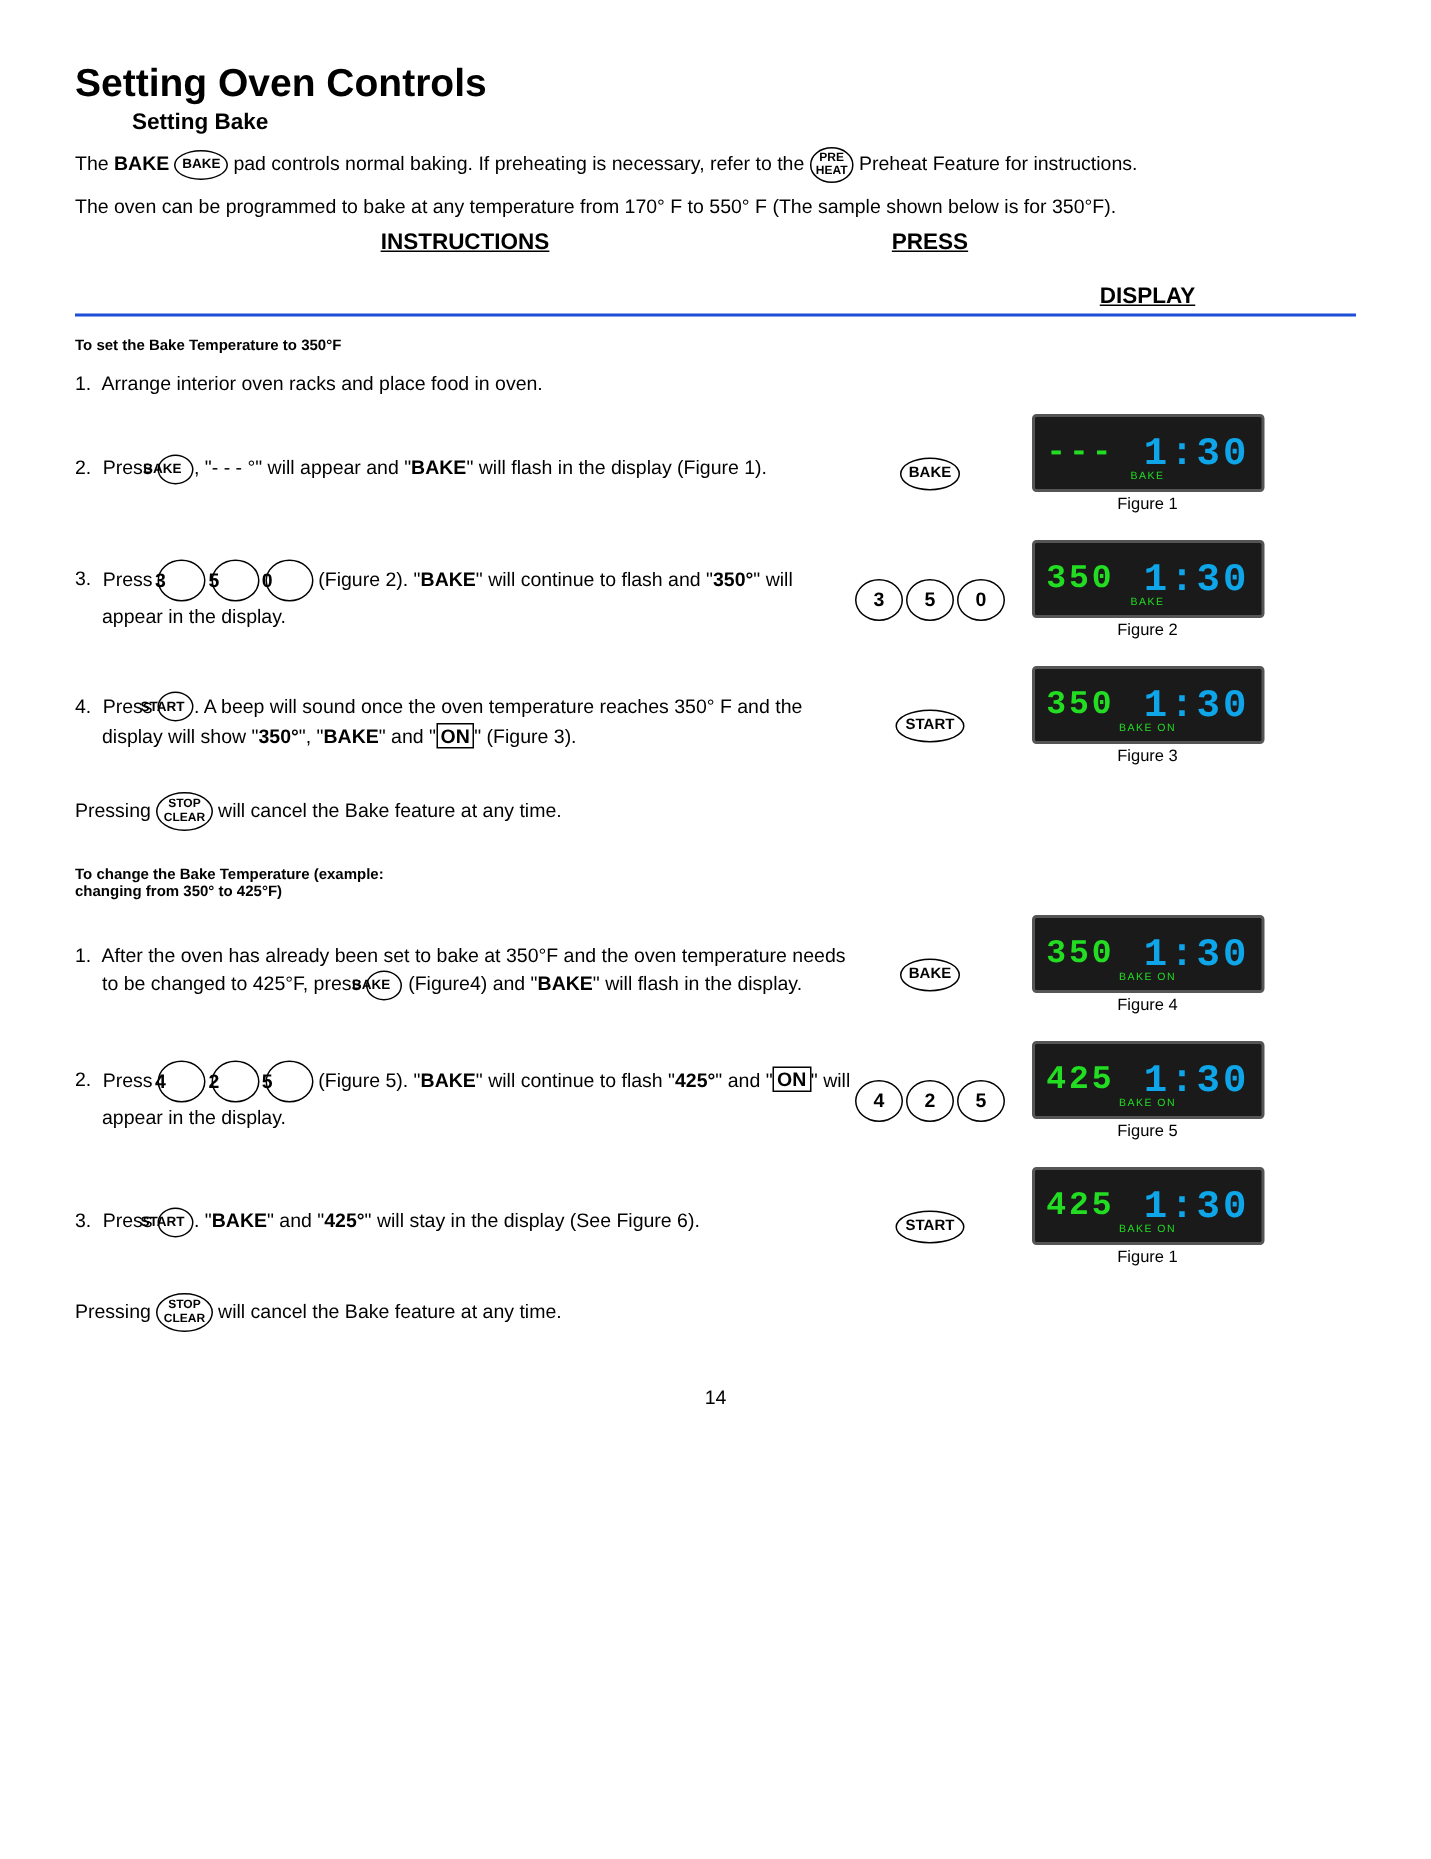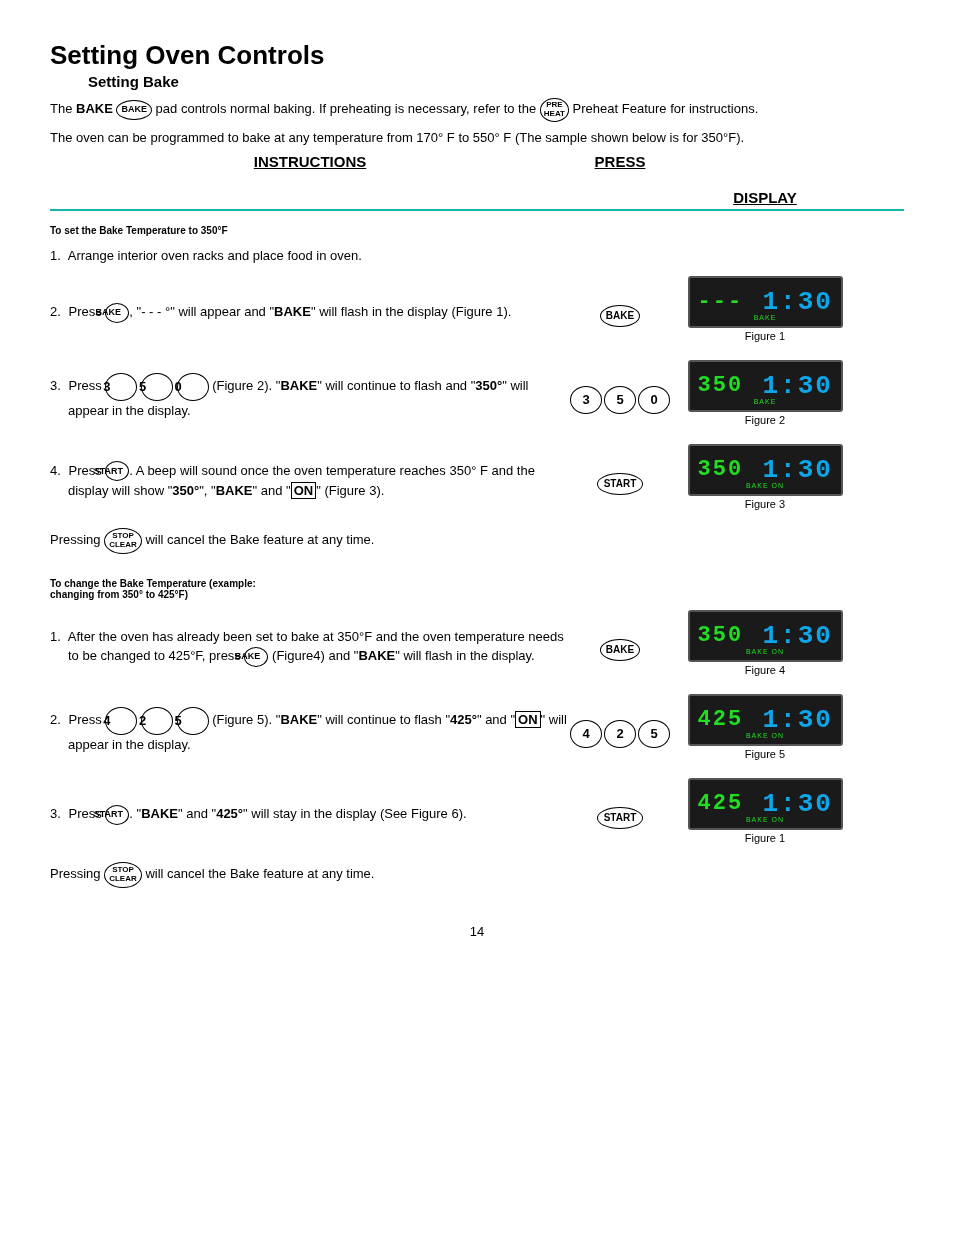--- a/index.html
+++ b/index.html
@@ -56,21 +56,21 @@
       font-size: 13px;
       font-weight: bold;
       min-width: 32px;
       min-height: 28px;
       border-radius: 50%;
     }
 
     .col-headers {
       display: flex;
       margin-bottom: 6px;
-      border-bottom: 2px solid #14b8a6;
+      border-bottom: 2px solid #1d4ed8;
     }
     .col-header-instructions {
       flex: 0 0 520px;
       text-align: center;
       font-weight: bold;
       font-size: 15px;
       text-decoration: underline;
       padding-bottom: 3px;
     }
     .col-header-press {

